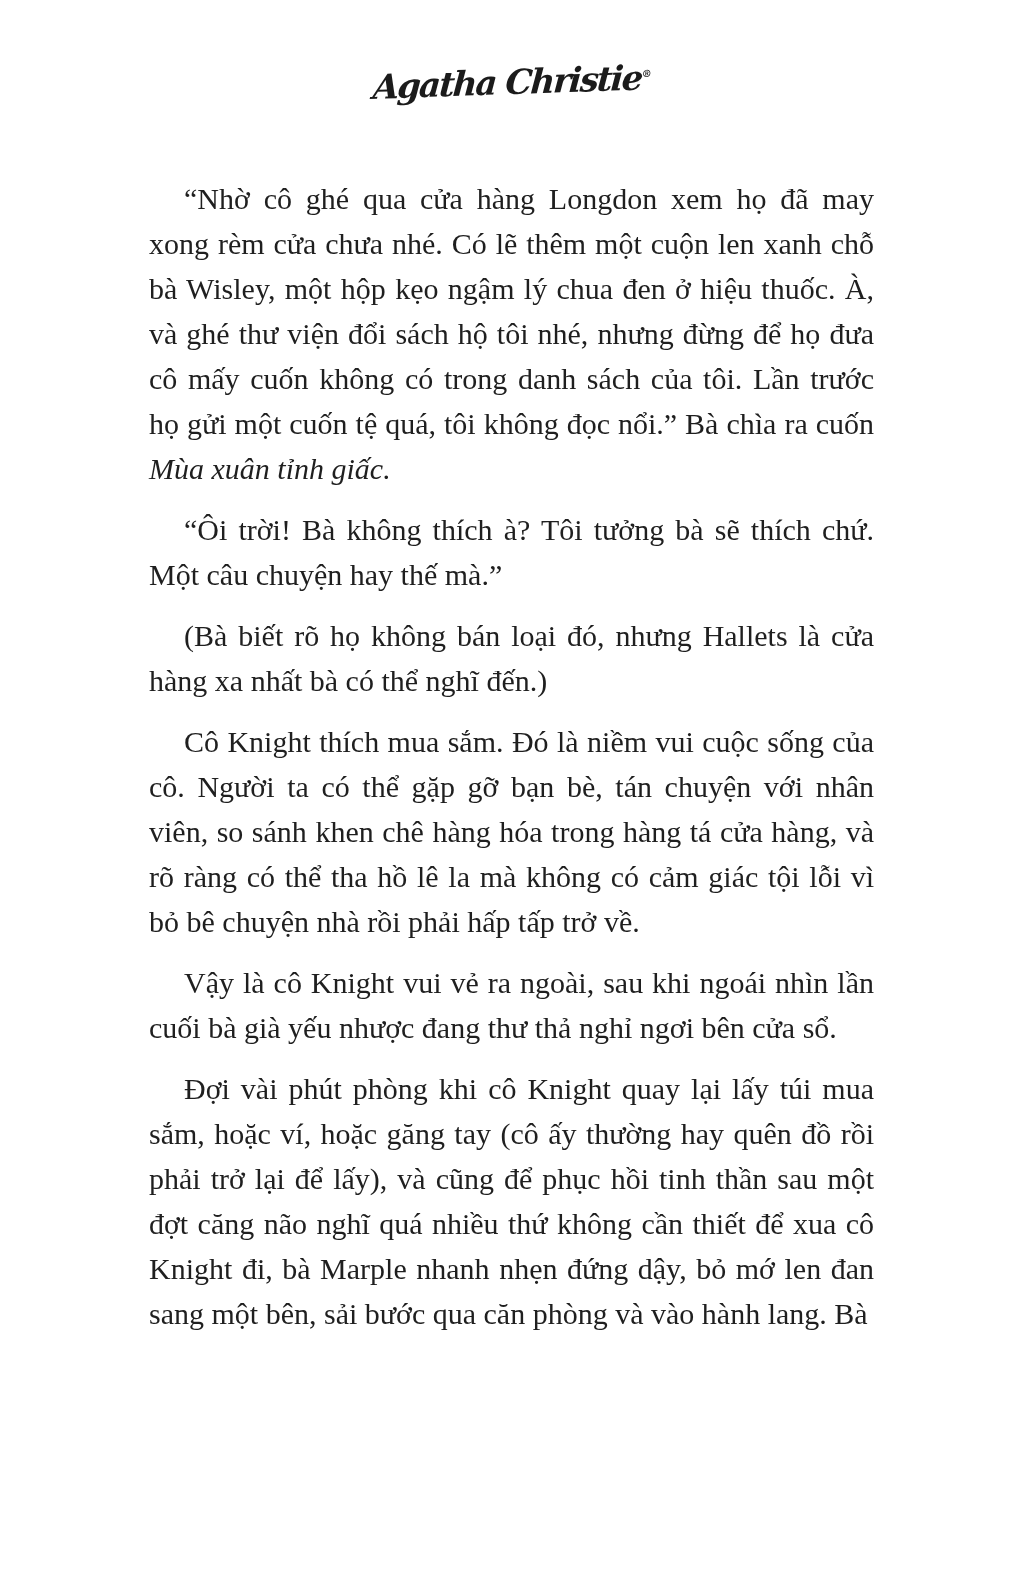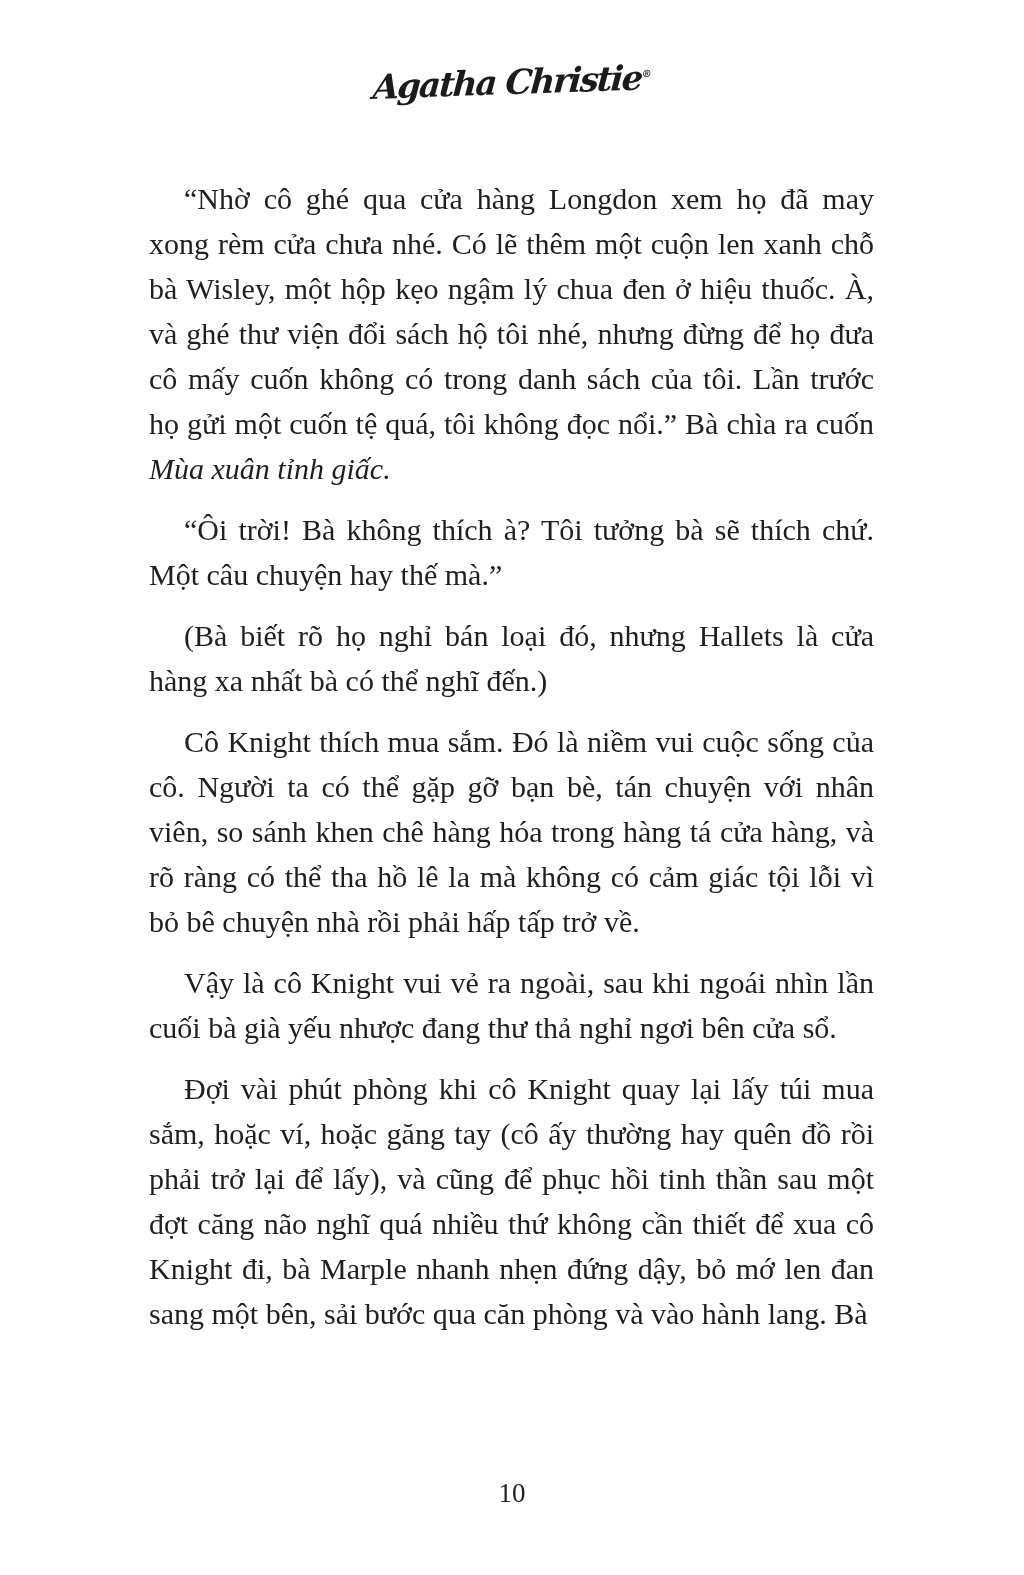--- a/index.html
+++ b/index.html
@@ -81,27 +81,24 @@
       <span>Agatha Christie</span><span class="sig-mark">®</span>
     </div>
   </header>
 
   <main class="body-text">
     <p class="para"><span>“Nhờ cô ghé qua cửa hàng Longdon xem họ đã may xong rèm cửa chưa nhé. Có lẽ thêm một cuộn len xanh chỗ bà Wisley, một hộp kẹo ngậm lý chua đen ở hiệu thuốc. À, và ghé thư viện đổi sách hộ tôi nhé, nhưng đừng để họ đưa cô mấy cuốn không có trong danh sách của tôi. Lần trước họ gửi một cuốn tệ quá, tôi không đọc nổi.” Bà chìa ra cuốn </span><em class="book-title">Mùa xuân tỉnh giấc.</em></p>
 
     <p class="para"><span>“Ôi trời! Bà không thích à? Tôi tưởng bà sẽ thích chứ. Một câu chuyện hay thế mà.”</span></p>
 
 
-    <p class="para"><span>(Bà biết rõ họ nghỉ bán loại đó, nhưng Hallets là cửa hàng xa nhất bà có thể nghĩ đến.)</span></p>
+    <p class="para"><span>(Bà biết rõ họ không bán loại đó, nhưng Hallets là cửa hàng xa nhất bà có thể nghĩ đến.)</span></p>
 
 
     <p class="para"><span>Cô Knight thích mua sắm. Đó là niềm vui cuộc sống của cô. Người ta có thể gặp gỡ bạn bè, tán chuyện với nhân viên, so sánh khen chê hàng hóa trong hàng tá cửa hàng, và rõ ràng có thể tha hồ lê la mà không có cảm giác tội lỗi vì bỏ bê chuyện nhà rồi phải hấp tấp trở về.</span></p>
 
     <p class="para"><span>Vậy là cô Knight vui vẻ ra ngoài, sau khi ngoái nhìn lần cuối bà già yếu nhược đang thư thả nghỉ ngơi bên cửa sổ.</span></p>
 
     <p class="para"><span>Đợi vài phút phòng khi cô Knight quay lại lấy túi mua sắm, hoặc ví, hoặc găng tay (cô ấy thường hay quên đồ rồi phải trở lại để lấy), và cũng để phục hồi tinh thần sau một đợt căng não nghĩ quá nhiều thứ không cần thiết để xua cô Knight đi, bà Marple nhanh nhẹn đứng dậy, bỏ mớ len đan sang một bên, sải bước qua căn phòng và vào hành lang. Bà</span></p>
   </main>
 
-  <footer class="page-footer">
-    <span class="page-number">10</span>
-  </footer>
 
 </div>
 
 </body></html>

